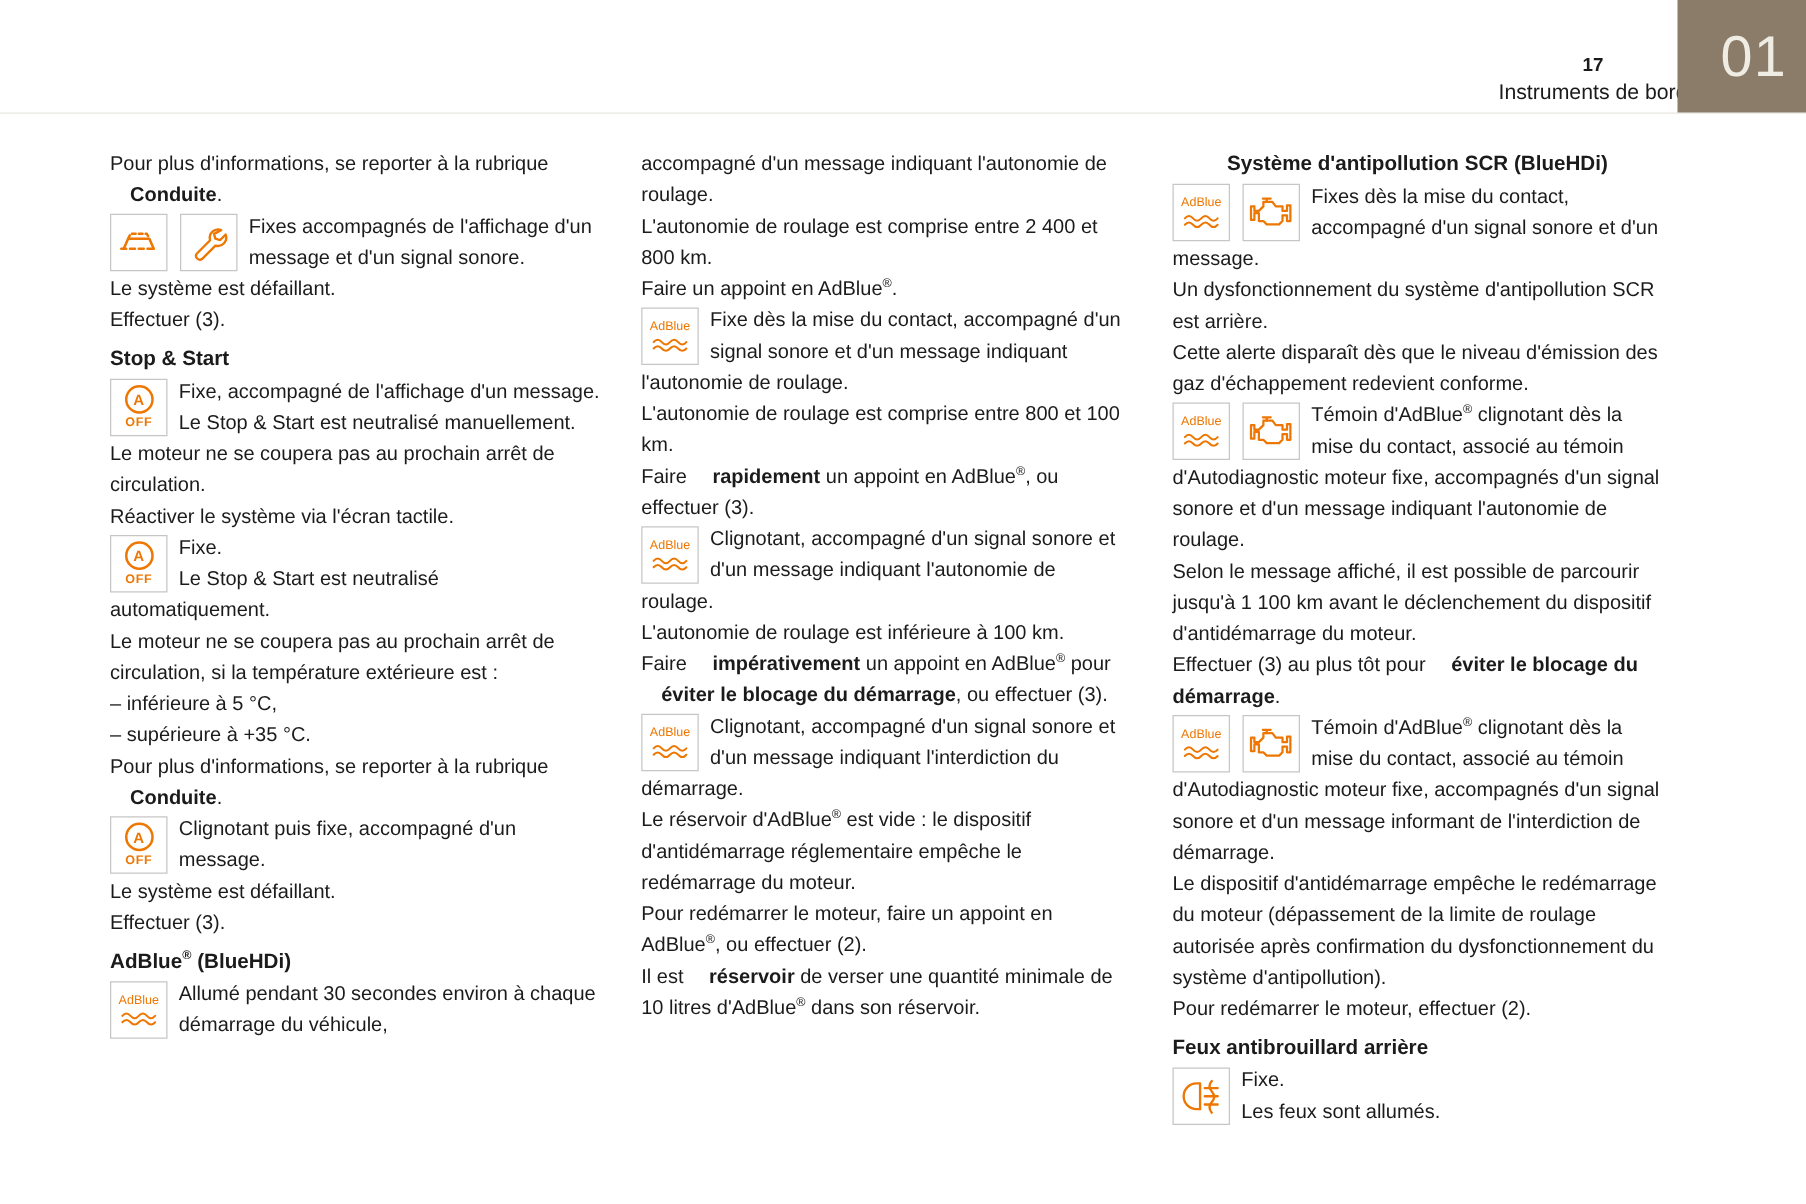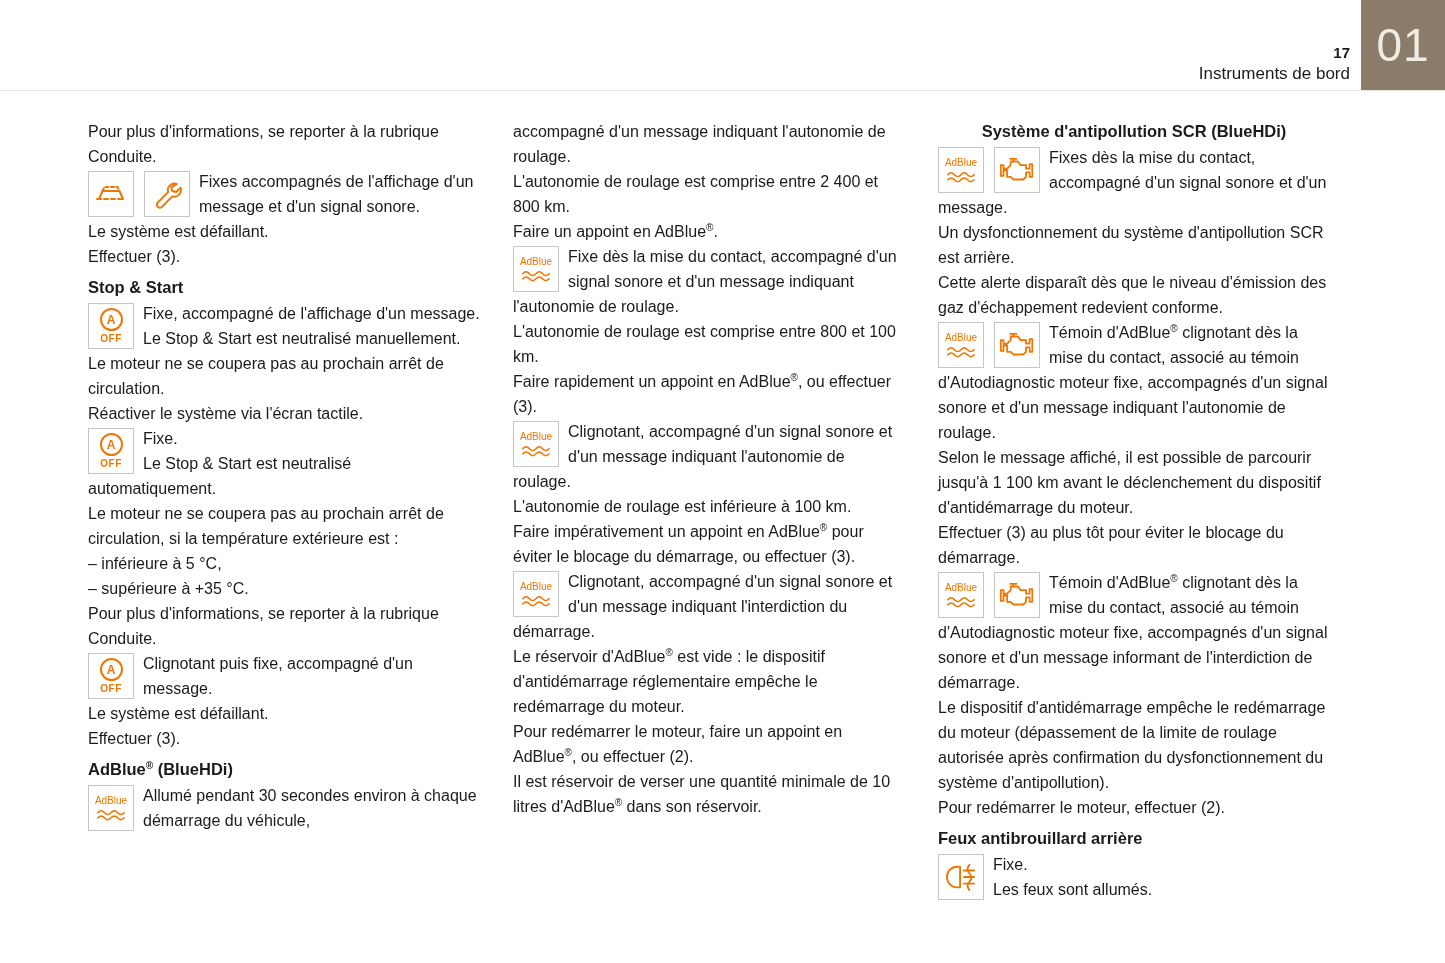--- a/index.html
+++ b/index.html
@@ -17,32 +17,32 @@
     position: relative;
     height: 90px;
     border-bottom: 1px solid #e9e6e1;
   }
   .header-meta {
     position: absolute;
     right: 95px;
     top: 44px;
     text-align: right;
   }
-  .page-number { font-weight: 700; font-size: 15px; line-height: 18px; }
+  .page-number { font-weight: 700; font-size: 15px; line-height: 18px; text-align: center; }
   .section-title { font-size: 17px; line-height: 23px; }
   .chapter-tab {
     position: absolute;
     top: 0; right: 0;
     width: 84px; height: 90px;
     background: var(--chapter-bg, #8b7c69);
     color: #efece4;
     font-size: 46px;
     font-weight: 400;
     letter-spacing: 1px;
-    display: flex; align-items: center; justify-content: center;
+    display: flex; align-items: center; justify-content: center; padding-left: 19px;
   }
   
   .content {
     display: grid;
     grid-template-columns: 392px 392px 392px;
     column-gap: 33px;
     padding: 28px 0 0 88px;
   }
   .col { min-width: 0; }
   .col p {
@@ -51,21 +51,21 @@
     line-height: 25px;
   }
   .col h3 {
     margin: 6px 0 1px 0;
     font-size: 16.5px;
     line-height: 25px;
     font-weight: 700;
     clear: left;
   }
   .col > h3:first-child { margin-top: 0; text-align: center; }
-  .b { font-weight: 400; }
+  .b { font-weight: 700; margin-left: 16px; }
   sup { font-size: 10px; line-height: 0; vertical-align: super; }
   
   .icon-row {
     float: left;
     display: flex;
     gap: 10px;
     margin: 2px 9px 2px 0;
   }
   .icon-box {
     width: 46px; height: 46px;

